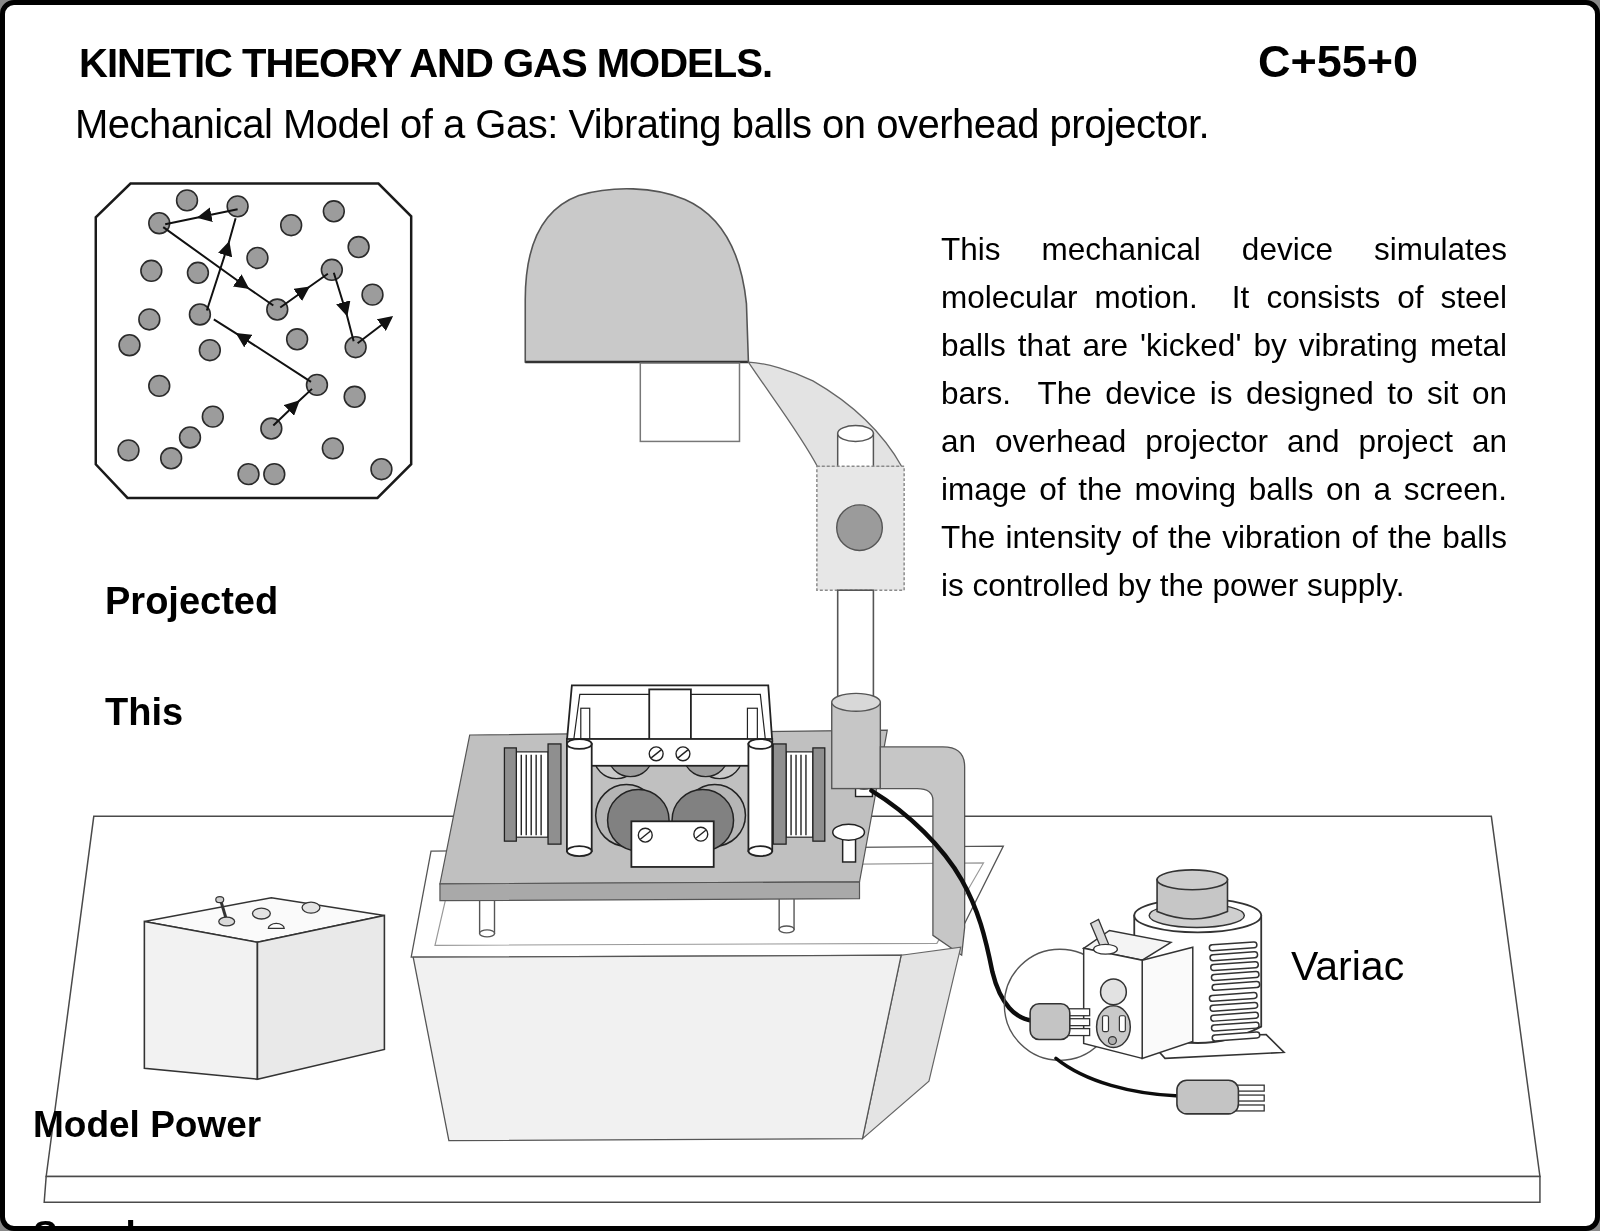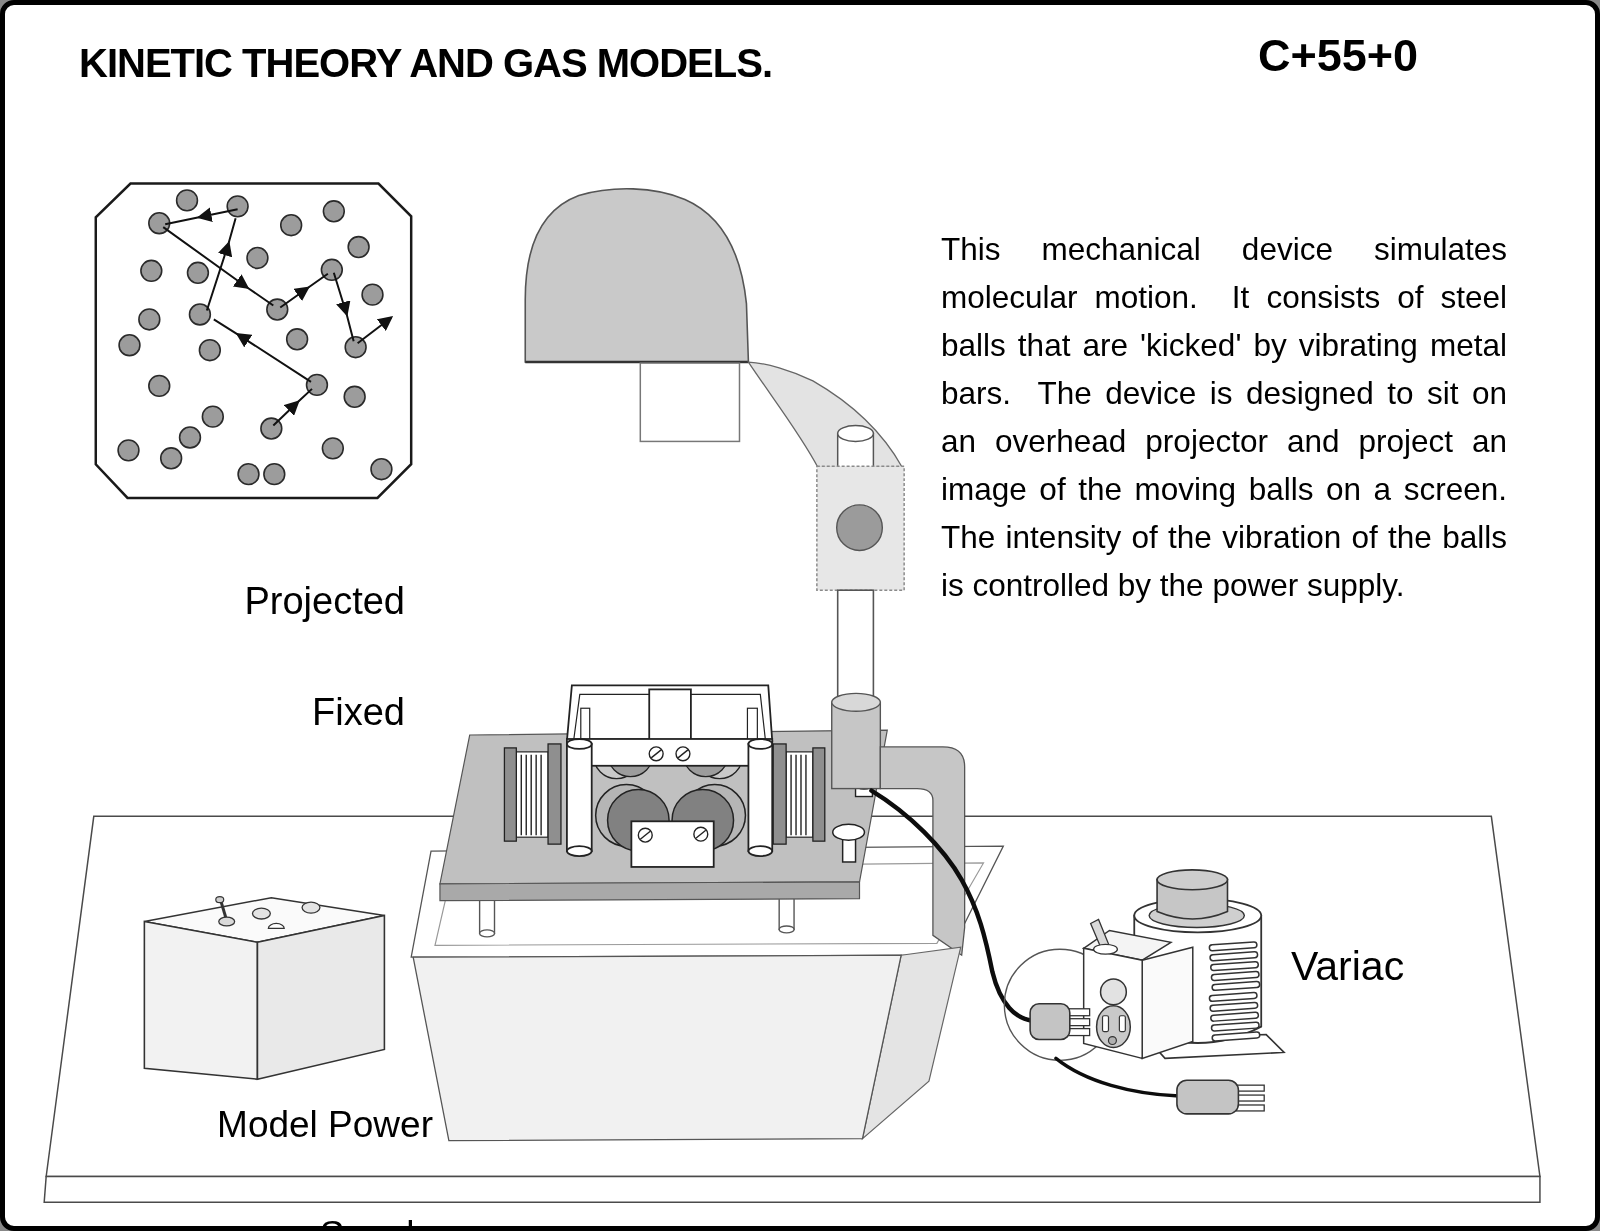--- a/index.html
+++ b/index.html
@@ -5,26 +5,26 @@
   html,body{margin:0;padding:0;background:#888;}
   *{box-sizing:border-box;}
   .page{
     position:relative;width:1600px;height:1231px;background:#fff;
     border:5px solid #000;border-radius:14px;overflow:hidden;
     font-family:"Liberation Sans","DejaVu Sans",sans-serif;color:#000;
   }
   .art{position:absolute;left:0;top:0;width:100%;height:100%;}
   .txt{position:absolute;white-space:pre-wrap;}
   .title{left:74px;top:36px;font-size:40px;font-weight:bold;letter-spacing:-1px;}
-  .code{left:1253px;top:25px;font-size:45px;font-weight:bold;}
+  .code{left:1253px;top:31px;font-size:45px;font-weight:bold;}
   .subtitle{left:70px;top:97px;font-size:40px;letter-spacing:-0.5px;}
   .para{font-size:31.5px;line-height:48px;text-align:justify;width:566px;}
   .desc{left:936px;top:220px;}
   .note{left:936px;top:579px;}
-  .caption{text-align:right;}
+  .caption{text-align:left;font-weight:bold;}
   .cap-projected{left:100px;top:504px;width:300px;font-size:38px;line-height:37px;}
   .cap-supply{left:28px;top:1029px;width:400px;font-size:37px;line-height:36.5px;}
   .cap-variac{left:1286px;top:938px;font-size:41px;}
 </style>
 </head>
 <body>
 
 <div class="page">
 
   <svg class="art" viewBox="0 0 1600 1231">
@@ -272,26 +272,27 @@
       <g fill="#e3e3e3">
         <ellipse cx="257" cy="916" rx="9" ry="5.5" stroke-width="1.3"></ellipse>
         <ellipse cx="307" cy="910" rx="9" ry="5.5" stroke-width="1.3"></ellipse>
         <path d="M264,931 a8,5 0 0 1 16,0 z" fill="#ffffff" stroke-width="1.3"></path>
       </g>
     </g>
   </svg>
 
   <div class="txt title">KINETIC THEORY AND GAS MODELS.</div>
   <div class="txt code">C+55+0</div>
+  <div class="txt subtitle">Mechanical Model of a Gas: Vibrating balls on overhead projector.</div>
 
   <div class="txt para desc">This mechanical device simulates molecular motion.  It consists of steel balls that are 'kicked' by vibrating metal bars.  The device is designed to sit on an overhead projector and project an image of the moving balls on a screen. The intensity of the vibration of the balls is controlled by the power supply.</div>
 
   <div class="txt caption cap-projected">
     <div>Projected</div>
-    <div>Fixed</div>
+    <div>This</div>
   </div>
 
   <div class="txt caption cap-supply">
     <div>Model Power</div>
     <div>Supply</div>
     
   </div>
 
   <div class="txt cap-variac">Variac</div>
 

